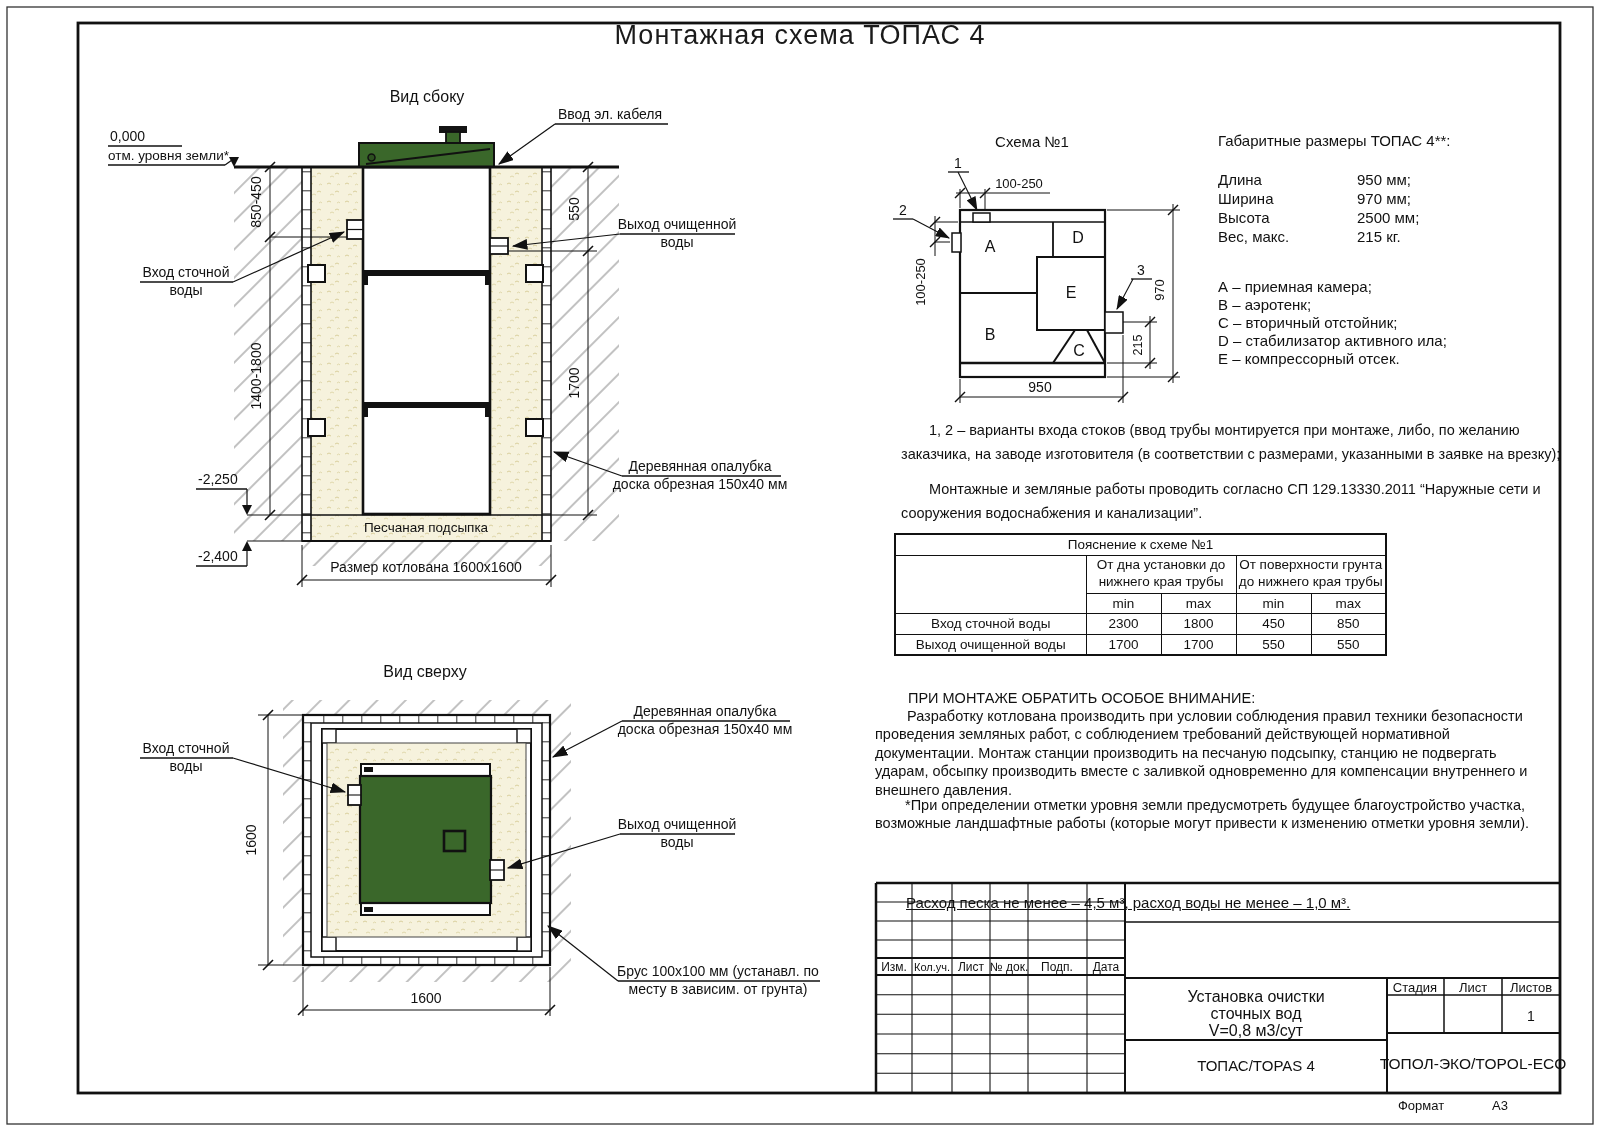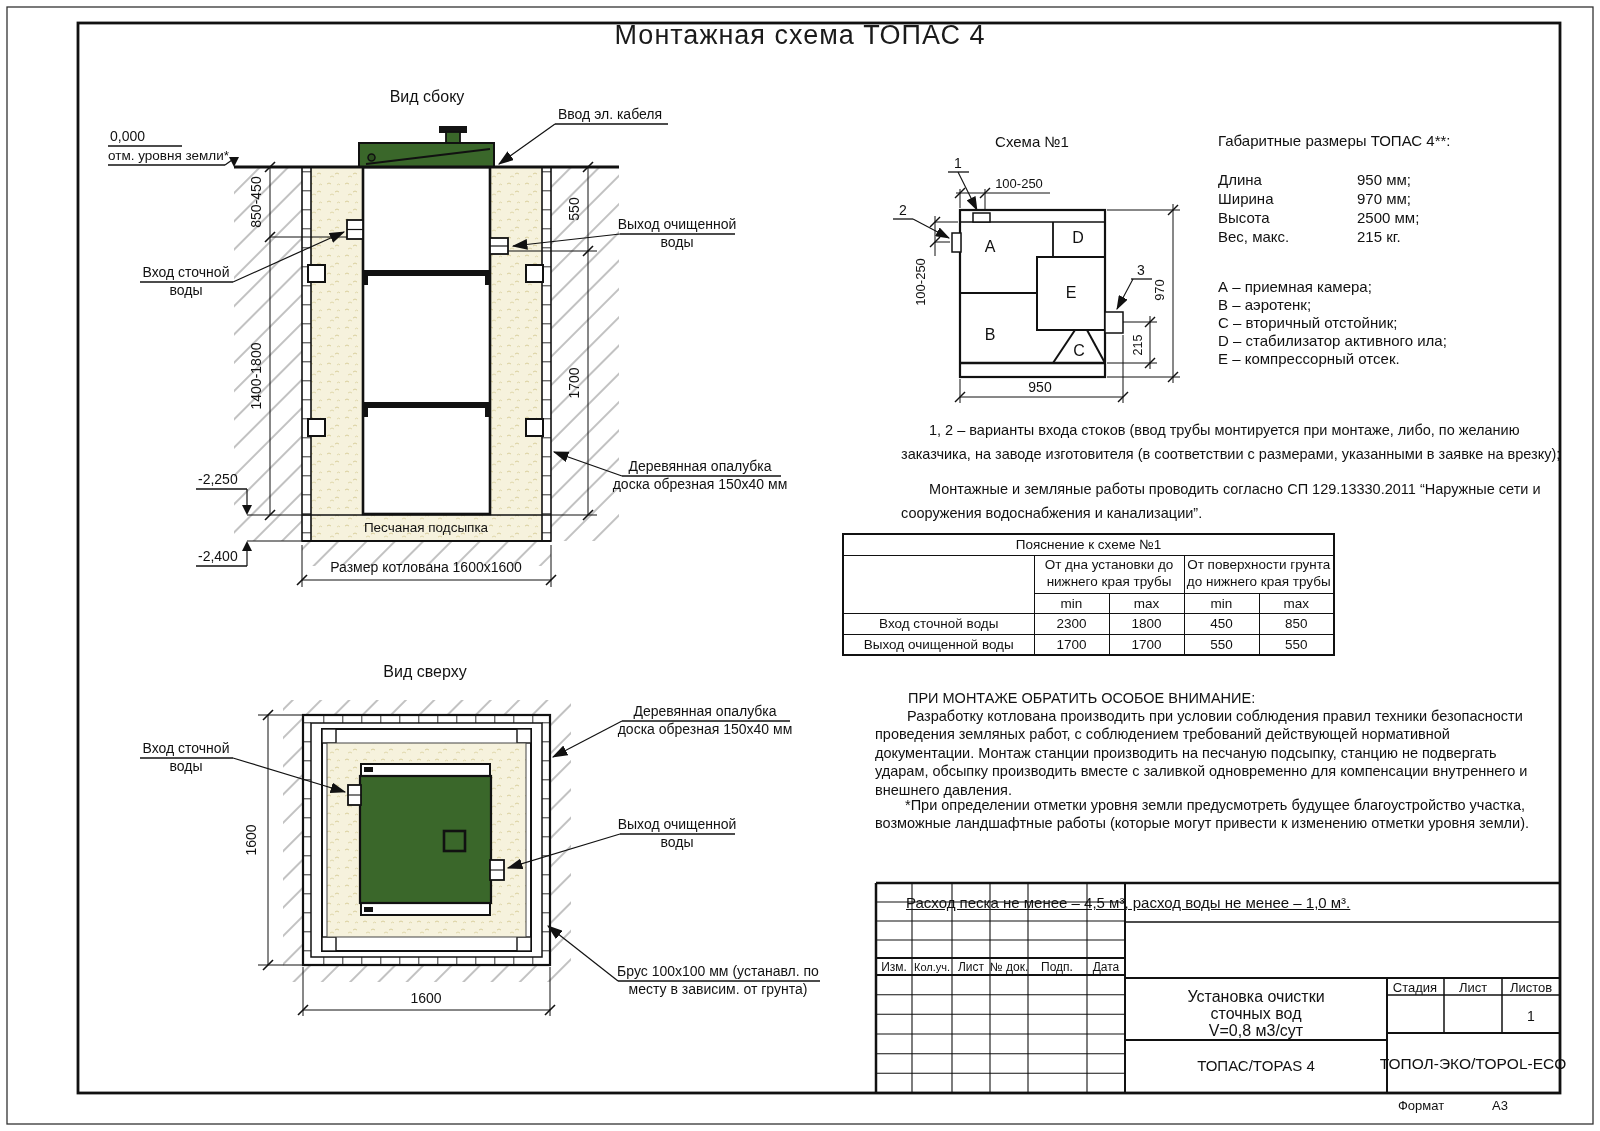--- a/index.html
+++ b/index.html
@@ -18,21 +18,21 @@
   #specs { left:1218px; top:131px; width:330px; font-size:15px; line-height:19px; }
   #specs .sp-title { margin-bottom:20px; }
   .spec-row { height:19px; }
   .spec-row .sl { display:inline-block; width:139px; }
   #legend { margin-top:32px; line-height:18px; }
   
   #notes { left:876px; top:418px; width:672px; font-size:14.5px; line-height:24px;margin-left:25px; }
   #notes p { margin:0; text-indent:28px; }
   #notes p.gap { margin-top:11px; }
   
-  #explain { left:842px; top:533px; border-collapse:collapse; table-layout:fixed;border-radius:22px; }
+  #explain { left:894px; top:533px; border-collapse:collapse; table-layout:fixed;border-radius:22px; }
   #explain td {
     border:1.4px solid #111; text-align:center; vertical-align:middle;
     font-size:13.5px; padding:0 2px;
   }
   #explain { border:2.5px solid #111; }
   #explain .tt { height:21px; font-size:14px; }
   #explain .tg { height:38px; font-size:12.5px; line-height:1.25; }
   #explain .tm { height:20px; }
   #explain .tr { height:21px; }
   

